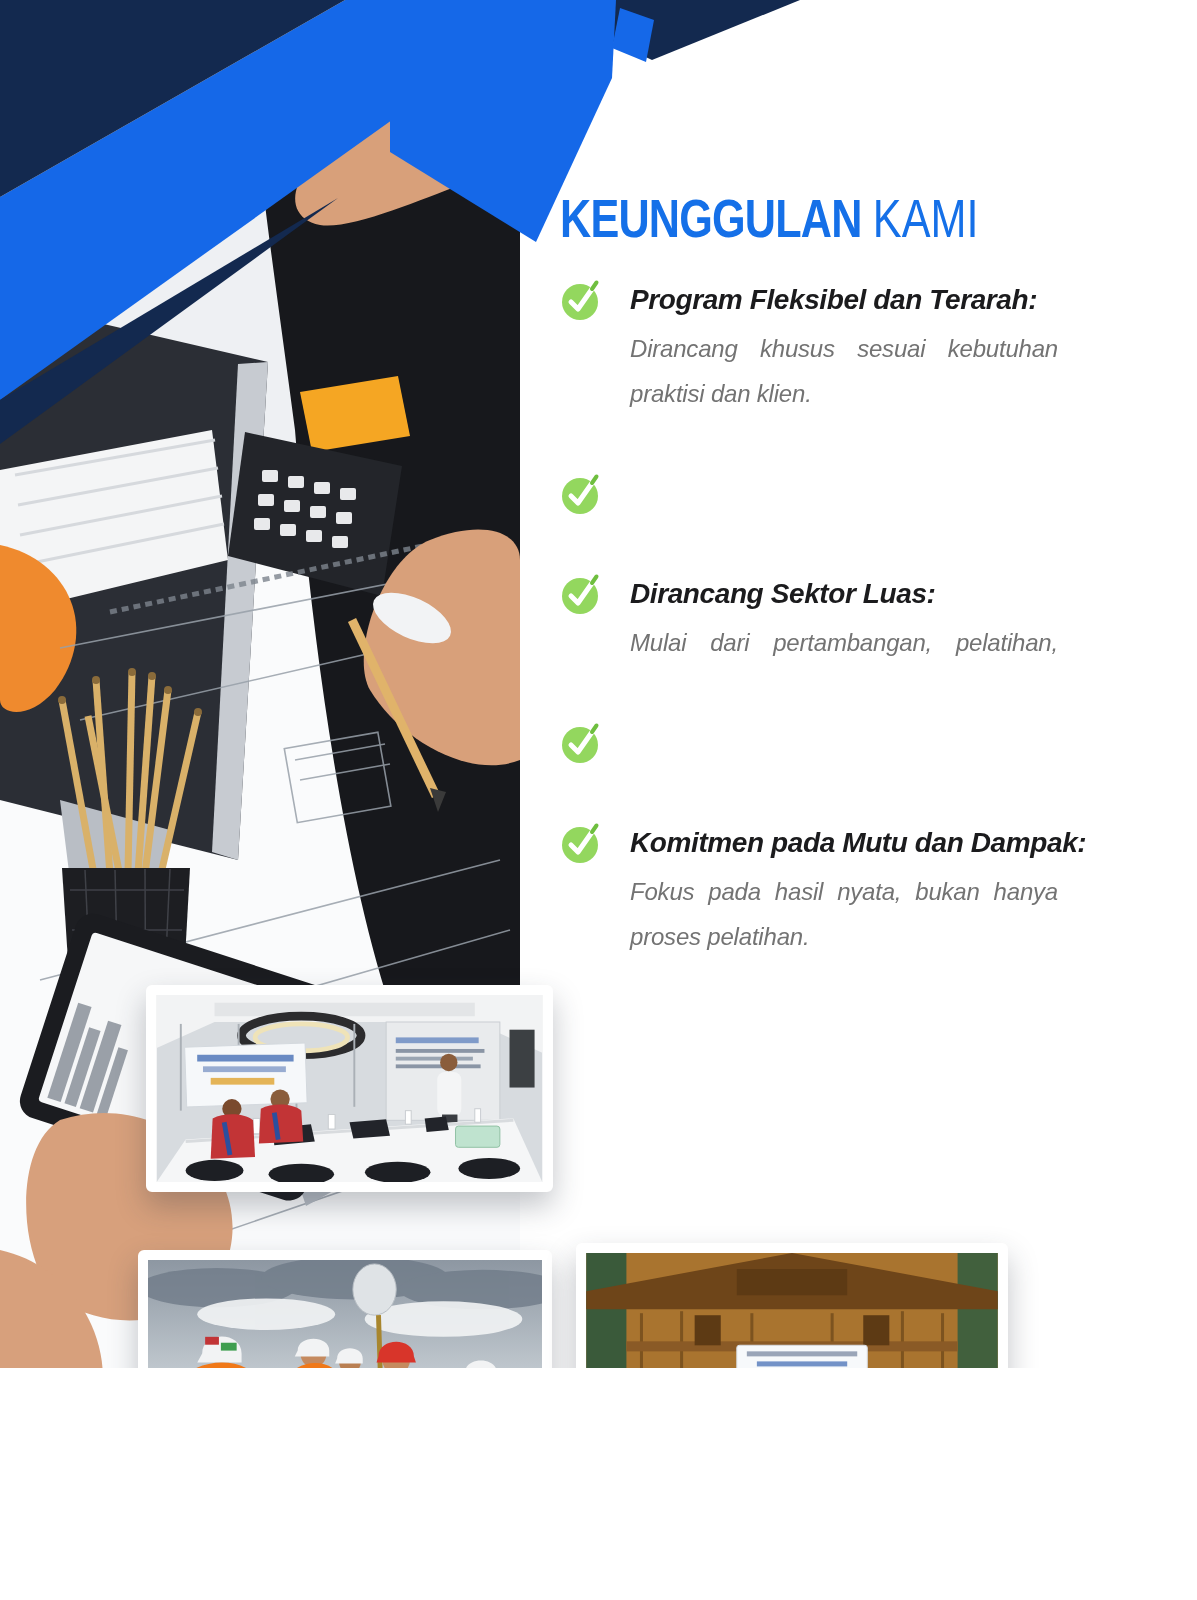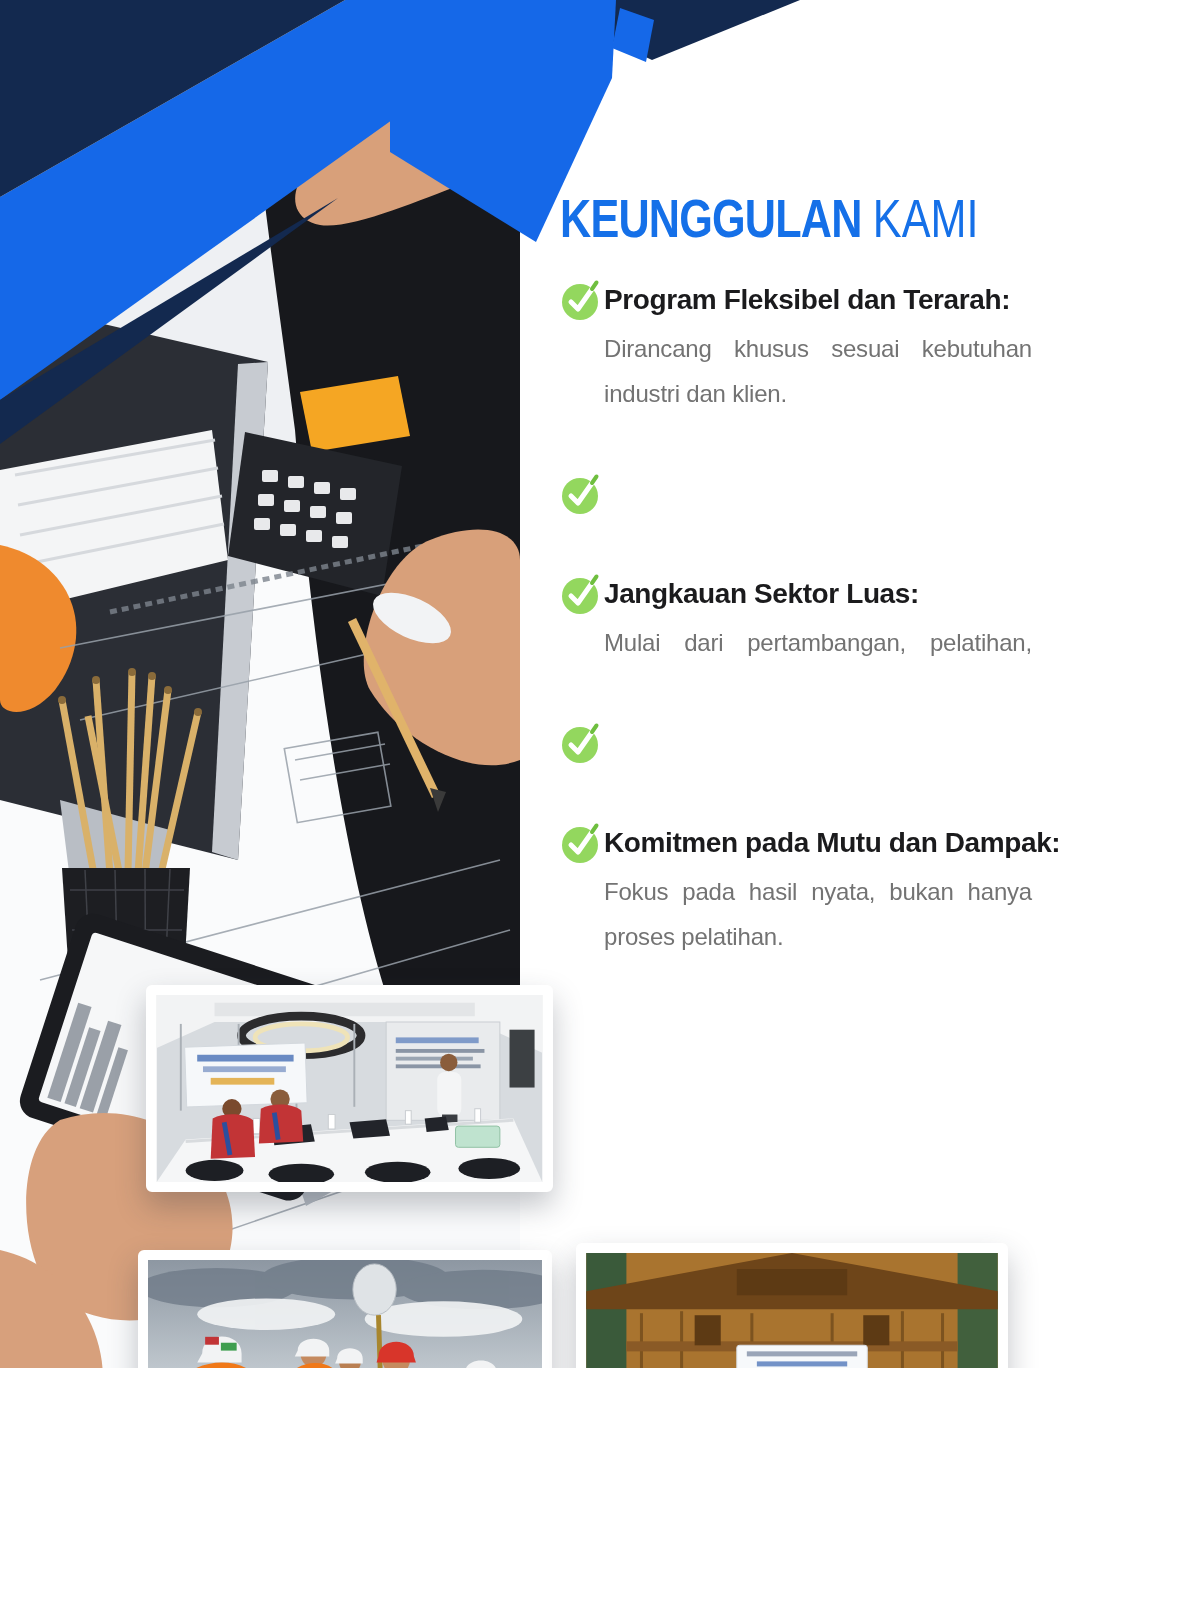--- a/index.html
+++ b/index.html
@@ -13,21 +13,21 @@
   
   .banner{position:absolute;left:0;top:0;width:1197px;height:450px;z-index:3;pointer-events:none;}
 
   
   .content{position:absolute;left:560px;top:0;width:505px;z-index:2;}
   .page-title{margin:188px 0 0 0;font-size:54px;line-height:60px;font-weight:800;
     color:#1570e8;letter-spacing:-1px;white-space:nowrap;
     transform:scaleX(.8);transform-origin:left top;}
   .page-title .t2{font-weight:500;letter-spacing:0;}
   .bullets{margin-top:30px;}
-  .bullet{display:flex;margin-bottom:56px;}
+  .bullet{display:flex;gap:26px;margin-bottom:56px;font-style:italic;}
   .check{flex:none;width:44px;height:44px;margin-top:0;}
   .btext{flex:1;min-width:0;}
   .bhead{font-size:28px;font-weight:700;color:#1b1b1d;letter-spacing:-.4px;
     margin:6px 0 10px 0;white-space:nowrap;}
   .bline{font-size:24px;line-height:45px;color:#737373;width:428px;
     letter-spacing:-.2px;text-align:justify;text-align-last:justify;}
   .bline.last{text-align-last:left;}
 
   
   .framed{position:absolute;z-index:4;background:#fff;border:10px solid #fff;border-radius:6px;
@@ -177,21 +177,21 @@
         <span class="check">
           <svg viewBox="0 0 44 44">
               <circle cx="20" cy="24" r="18" fill="#93d75e"></circle>
               <path d="M11 24 L18 31 L32 11" stroke="#fff" stroke-width="5" fill="none" stroke-linecap="round" stroke-linejoin="round"></path>
               <path d="M32 11 L36.5 4.5" stroke="#6fbf3f" stroke-width="4" stroke-linecap="round"></path>
             </svg>
         </span>
         <div class="btext">
           <div class="bhead">Program Fleksibel dan Terarah:</div>
           <div class="bline">Dirancang khusus sesuai kebutuhan</div>
-          <div class="bline last">industri dan klien.</div>
+          <div class="bline last">praktisi dan klien.</div>
         </div>
       </div>
 
       <div class="bullet">
         <span class="check">
           <svg viewBox="0 0 44 44">
               <circle cx="20" cy="24" r="18" fill="#93d75e"></circle>
               <path d="M11 24 L18 31 L32 11" stroke="#fff" stroke-width="5" fill="none" stroke-linecap="round" stroke-linejoin="round"></path>
               <path d="M32 11 L36.5 4.5" stroke="#6fbf3f" stroke-width="4" stroke-linecap="round"></path>
             </svg>
@@ -200,21 +200,21 @@
 
       <div class="bullet">
         <span class="check">
           <svg viewBox="0 0 44 44">
               <circle cx="20" cy="24" r="18" fill="#93d75e"></circle>
               <path d="M11 24 L18 31 L32 11" stroke="#fff" stroke-width="5" fill="none" stroke-linecap="round" stroke-linejoin="round"></path>
               <path d="M32 11 L36.5 4.5" stroke="#6fbf3f" stroke-width="4" stroke-linecap="round"></path>
             </svg>
         </span>
         <div class="btext">
-          <div class="bhead">Jangkauan Sektor Luas:</div>
+          <div class="bhead">Dirancang Sektor Luas:</div>
           <div class="bline">Mulai dari pertambangan, pelatihan,</div>
         </div>
       </div>
 
       <div class="bullet">
         <span class="check">
           <svg viewBox="0 0 44 44">
               <circle cx="20" cy="24" r="18" fill="#93d75e"></circle>
               <path d="M11 24 L18 31 L32 11" stroke="#fff" stroke-width="5" fill="none" stroke-linecap="round" stroke-linejoin="round"></path>
               <path d="M32 11 L36.5 4.5" stroke="#6fbf3f" stroke-width="4" stroke-linecap="round"></path>

